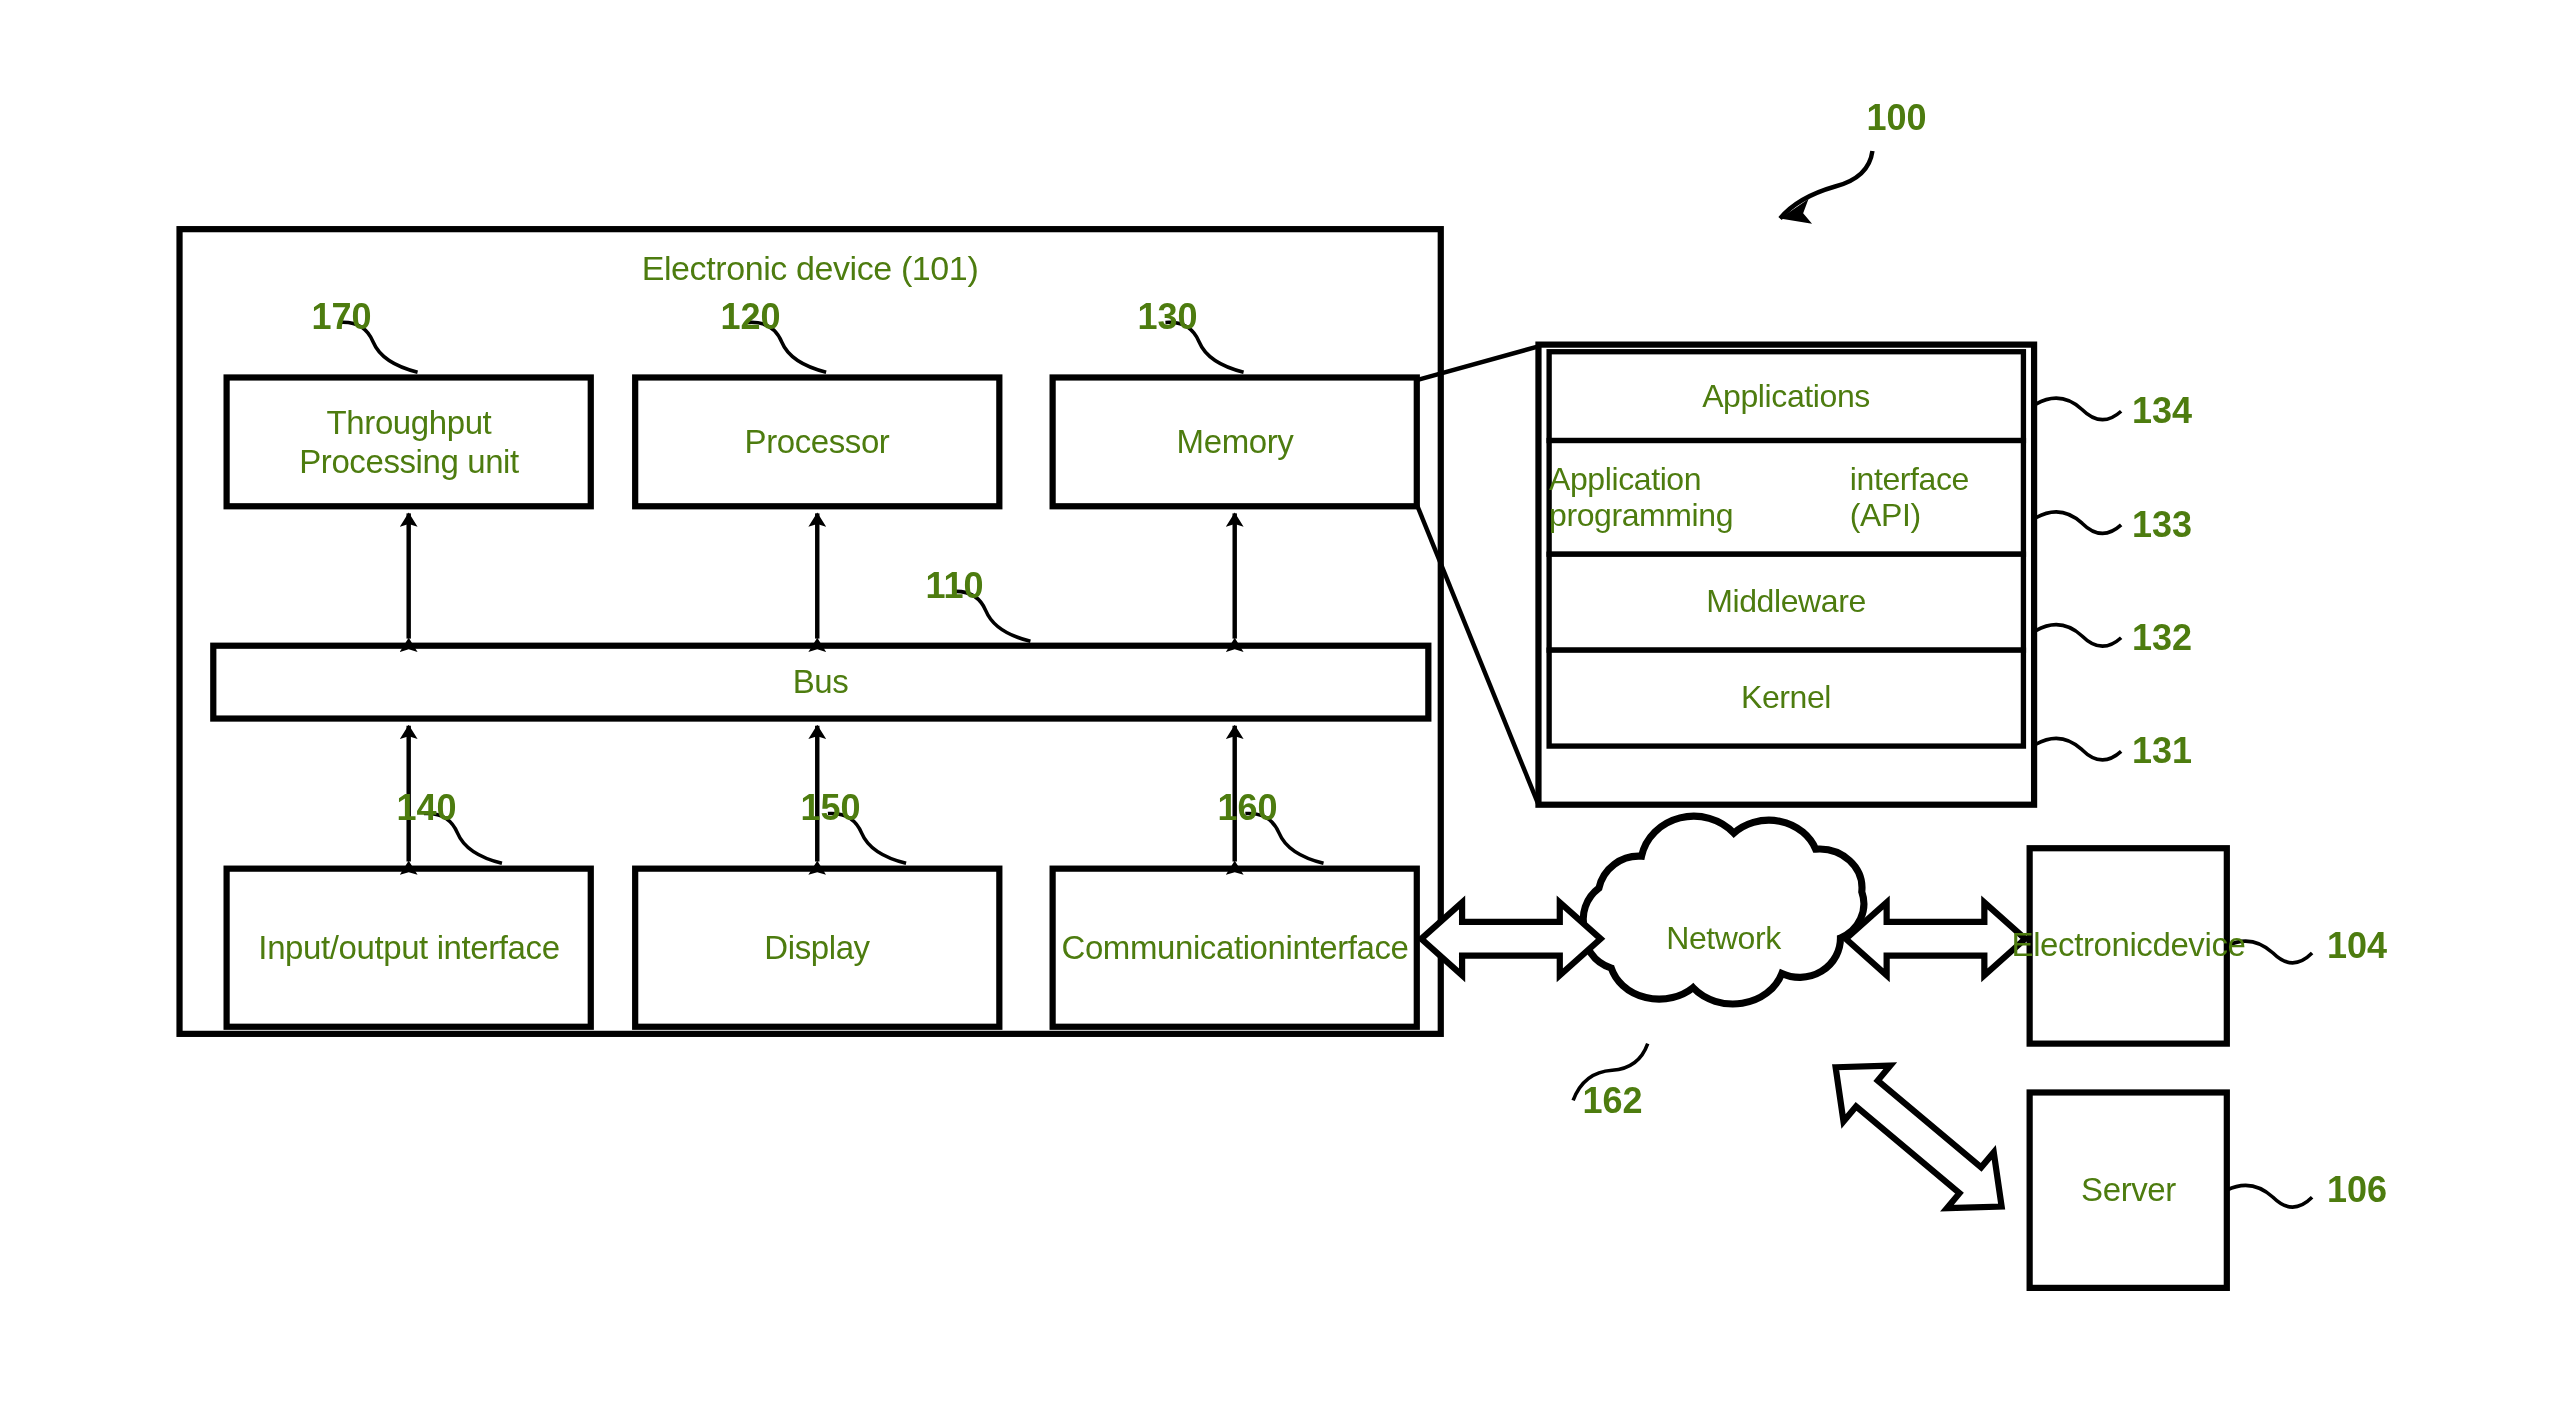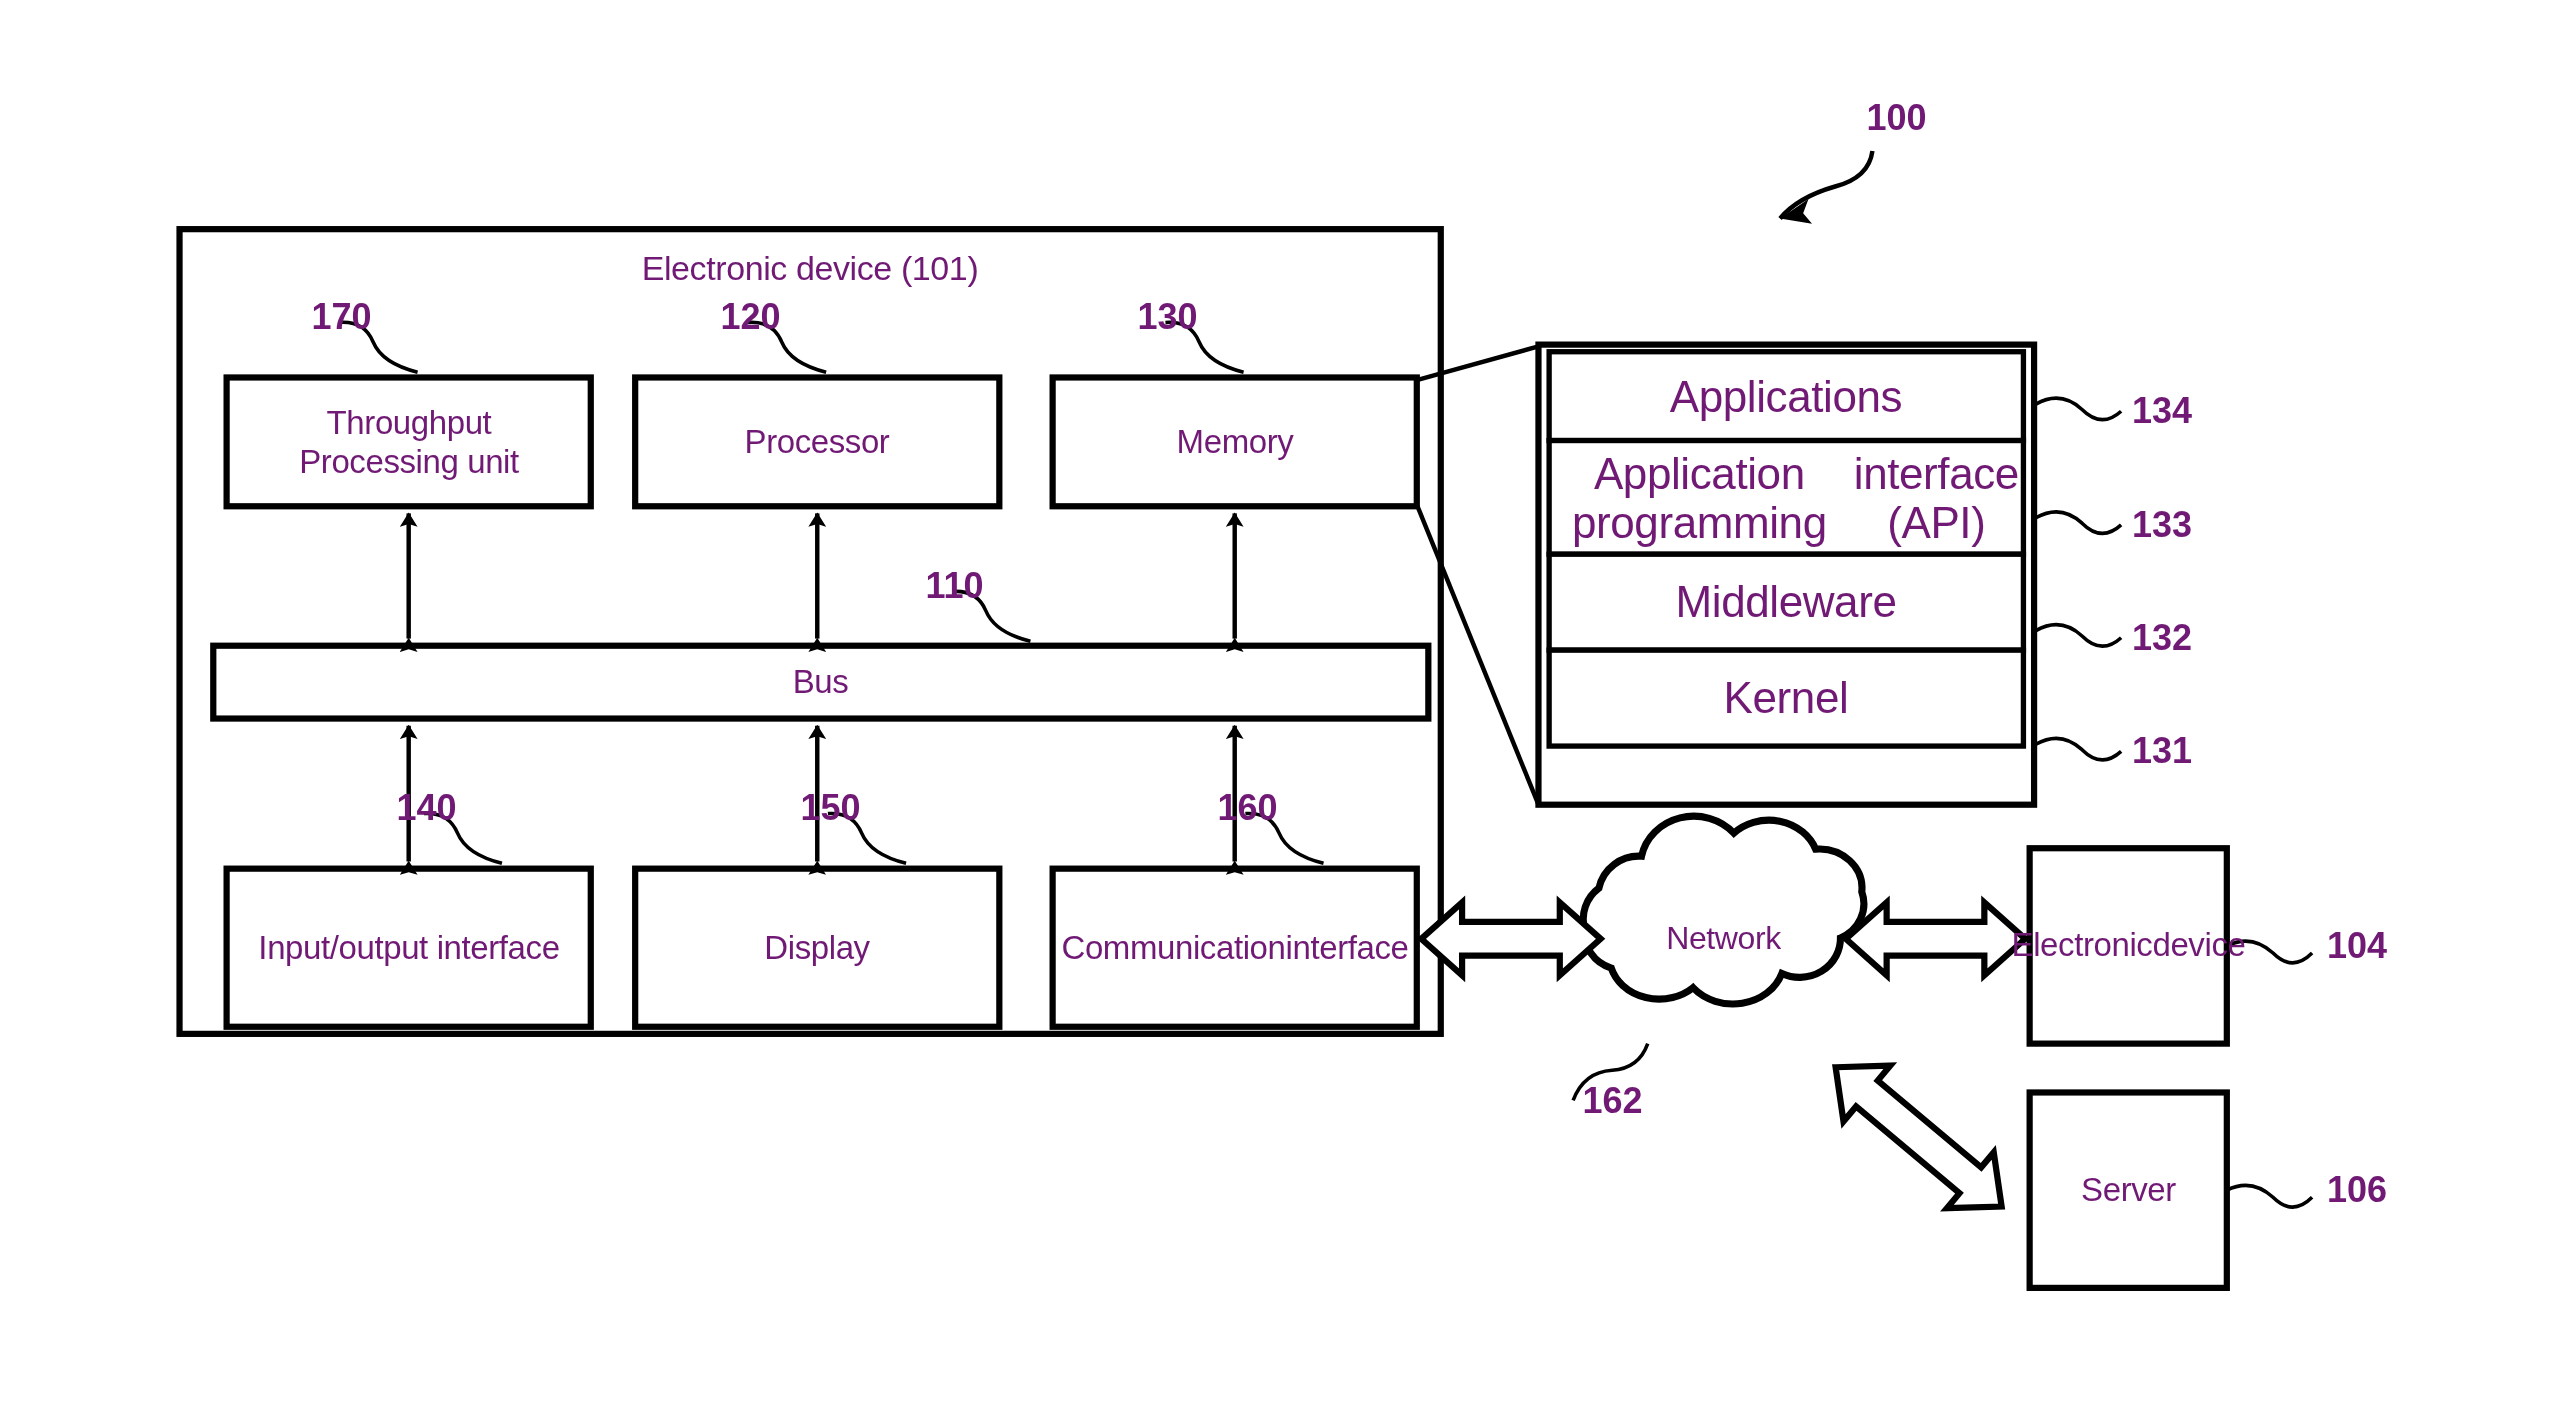--- a/index.html
+++ b/index.html
@@ -2,28 +2,28 @@
 <html style="font-size:14px"><head>
 <meta charset="utf-8">
 <style>
   html,body{margin:0;padding:0;background:#ffffff;}
   body{width:2576px;height:1422px;position:relative;overflow:hidden;
        font-family:"Liberation Sans", sans-serif;color:#000;}
   #stage{position:absolute;left:0;top:0;width:2576px;height:1422px;}
   svg#art{position:absolute;left:0;top:0;width:2576px;height:1422px;}
 
   .lbl{position:absolute;display:flex;align-items:center;justify-content:center;
-       text-align:center;line-height:1.12;color:#701a75;
+       line-height:1.12;color:#4d7c0f;
        font-family:"Liberation Sans", sans-serif;
        font-stretch:condensed;letter-spacing:-0.4px;}
   .boxlbl{font-size:33px;font-weight:400;}
   .boxlbl.two{line-height:1.18;}
   .reflbl{font-size:36px;font-weight:700;letter-spacing:0px;}
   .titlelbl{font-size:34px;font-weight:400;}
-  .stacklbl{font-size:44px;font-weight:400;}
+  .stacklbl{font-size:32px;font-weight:400;}
   .cloudlbl{font-size:32px;font-weight:400;}
 </style>
 </head>
 <body>
 
 <div id="stage">
 
   <svg id="art" viewBox="0 0 2900 1601">
     <defs>
       <marker id="solidArrow" markerWidth="16" markerHeight="20" refX="1" refY="10" orient="auto" markerUnits="userSpaceOnUse">

